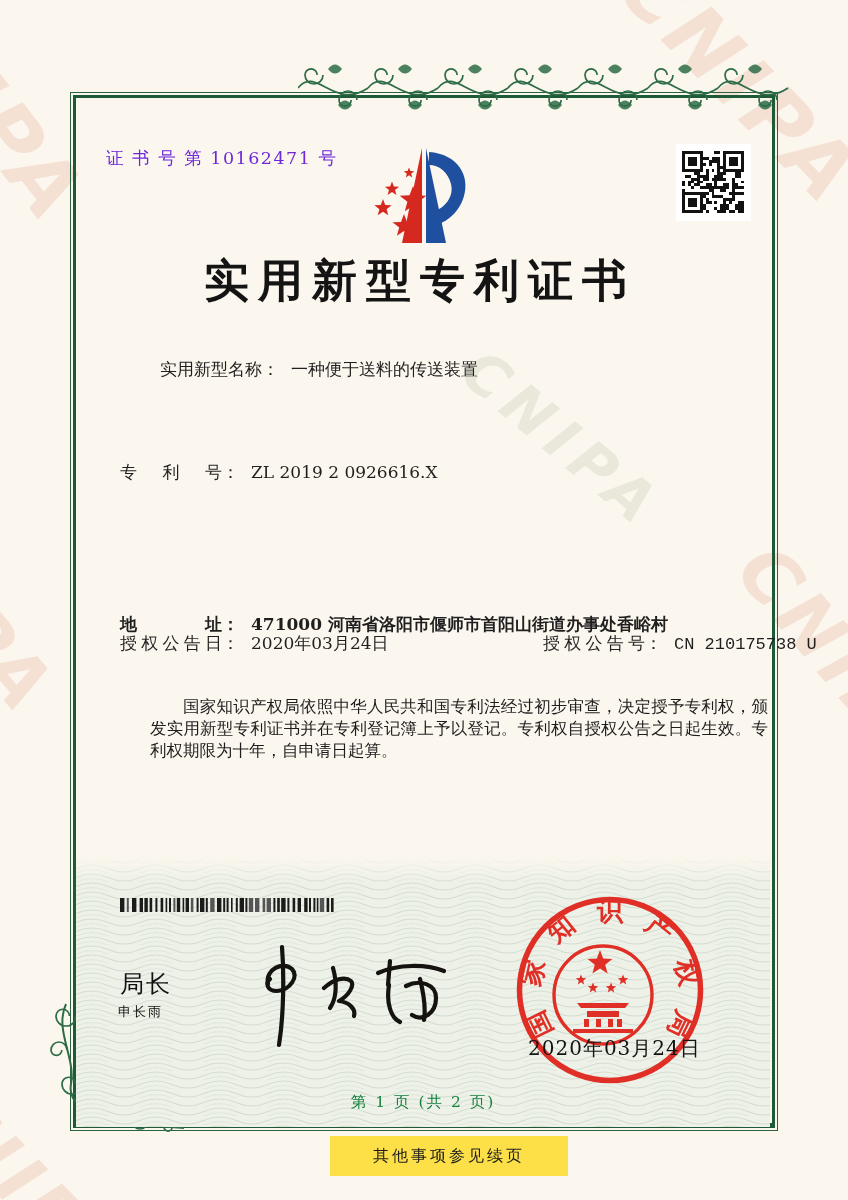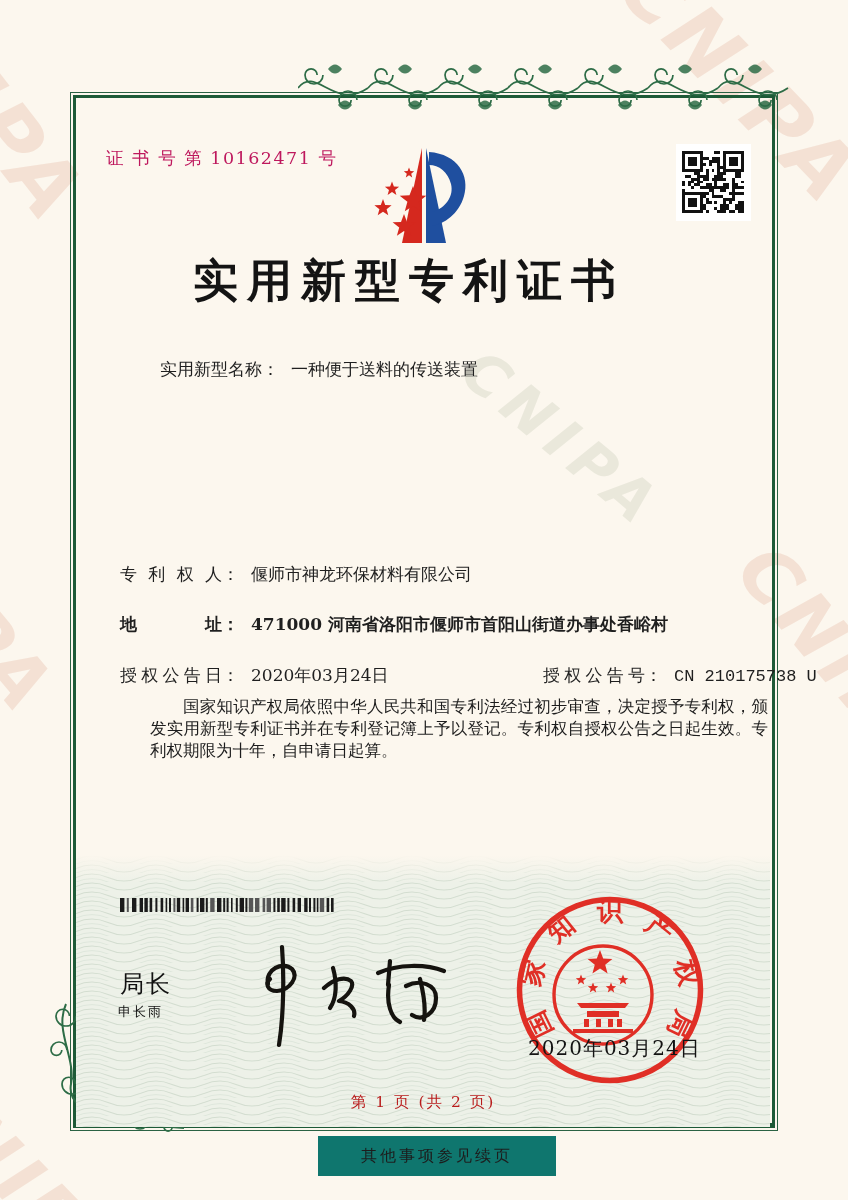--- a/index.html
+++ b/index.html
@@ -21,48 +21,48 @@
   .wm-tr { left:668px; top:-62px; font-size:82px; transform:rotate(46deg); }
   .wm-c  { left:492px; top:336px; font-size:58px; letter-spacing:9px; transform:rotate(40deg); }
   .wm-l  { left:-106px; top:462px; font-size:74px; transform:rotate(50deg); }
   .wm-r  { left:786px; top:528px; font-size:74px; transform:rotate(50deg); }
   .wm-bl { left:-48px; top:1048px; font-size:74px; transform:rotate(46deg); }
   
   .frame { position:absolute; left:70px; top:92px; width:706px; height:1037px; border:1px solid #2a6243; }
   .frame-inner { position:absolute; inset:2px; border:3px solid #1d5a37; border-bottom-width:5px; }
   .orn { position:absolute; pointer-events:none; }
   
-  .cert-no { position:absolute; left:106px; top:146px; font-size:17.5px; letter-spacing:1.5px; color:#be185d; }
+  .cert-no { position:absolute; left:106px; top:146px; font-size:17.5px; letter-spacing:1.5px; color:#6d28d9; }
   .logo { position:absolute; left:356px; top:146px; }
   .qr-box { position:absolute; left:676px; top:144px; width:75px; height:77px; background:#ffffff; }
   .qr-box svg { position:absolute; left:6px; top:7px; }
   .title {
-    position:absolute; left:56px; width:706px; top:251px; text-align:center;
+    position:absolute; left:67px; width:706px; top:251px; text-align:center;
     font-size:45px; font-weight:700; letter-spacing:9px; color:#141414; white-space:nowrap;
   }
   
   .row { position:absolute; left:120px; font-size:17px; color:#1f1f1f; white-space:nowrap; }
   .lbl { display:inline-block; width:102px; text-align:justify; text-align-last:justify; text-justify:inter-character; vertical-align:bottom; }
   .val { margin-left:12px; }
   .grant2 { position:absolute; left:423px; top:0; white-space:nowrap;font-family:Liberation Mono, monospace; }
   
   .paras { position:absolute; left:118px; top:696px; width:618px; font-size:16.5px; line-height:22px; text-align:justify; color:#1d1d1d;margin-left:32px; }
   .paras p { margin:0; text-indent:2em; }
   
   .wavy { position:absolute; left:76px; top:855px; }
   .wavy-fade { position:absolute; left:76px; top:855px; width:694px; height:28px; background:linear-gradient(#fcf7ee, rgba(252,247,238,0)); }
   .barcode { position:absolute; left:120px; top:898px; }
   .sig-title { position:absolute; left:120px; top:968px; font-size:24px; color:#111; letter-spacing:2px; }
   .sig-name  { position:absolute; left:118px; top:1003px; font-size:13px; color:#111; letter-spacing:2px; }
   .signature { position:absolute; left:238px; top:940px; }
   .seal { position:absolute; left:513px; top:893px; opacity:.95; }
   .seal-date { position:absolute; left:528px; top:1035px; font-size:20px; letter-spacing:1px; color:#131313; white-space:nowrap; }
-  .page-no { position:absolute; left:70px; width:706px; top:1092px; text-align:center; font-size:15.5px; color:#b91c1c; letter-spacing:2px; }
+  .page-no { position:absolute; left:70px; width:706px; top:1092px; text-align:center; font-size:15.5px; color:#15803d; letter-spacing:2px; }
   .note-box {
-    position:absolute; left:318px; top:1136px; width:238px; height:40px; background:#0f766e;
+    position:absolute; left:330px; top:1136px; width:238px; height:40px; background:#fde047;
     display:flex; align-items:center; justify-content:center;
     font-size:16px; letter-spacing:3px; color:#1d1d1d;
   }
 </style>
 </head>
 <body>
 
 <div class="page">
 
   <div class="wm wm-pink wm-tl">CNIPA</div>
@@ -393,27 +393,27 @@
         <rect x="56.10" y="59.05" width="2.95" height="2.95" fill="#121212"></rect>
         <rect x="59.05" y="59.05" width="2.95" height="2.95" fill="#121212"></rect>
       </svg>
   </div>
 
   <div class="title">实用新型专利证书</div>
 
   <div class="row" style="top:358px;margin-left:40px;">
     <span class="lbl">实用新型名称</span><span>：</span><span class="val">一种便于送料的传送装置</span>
   </div>
-  <div class="row" style="top:563px;">
-    <span class="lbl">专利权人</span><span>：</span><span class="val">偃师市神龙环保材料有限公司</span>
+  <div class="row" style="top:461px;">
+    <span class="lbl">专利号</span><span>：</span><span class="val">ZL 2019 2 0926616.X</span>
   </div>
   <div class="row" style="top:613px;font-weight:bold;">
     <span class="lbl">地址</span><span>：</span><span class="val">471000 河南省洛阳市偃师市首阳山街道办事处香峪村</span>
   </div>
-  <div class="row" style="top:664px;">
+  <div class="row" style="top:632px;">
     <span class="lbl">授权公告日</span><span>：</span><span class="val">2020年03月24日</span>
     <span class="grant2">
       <span class="lbl">授权公告号</span><span>：</span><span class="val">CN 210175738 U</span>
     </span>
   </div>
 
   <div class="paras">
     <p>国家知识产权局依照中华人民共和国专利法经过初步审查，决定授予专利权，颁发实用新型专利证书并在专利登记簿上予以登记。专利权自授权公告之日起生效。专利权期限为十年，自申请日起算。</p>
   </div>
 

